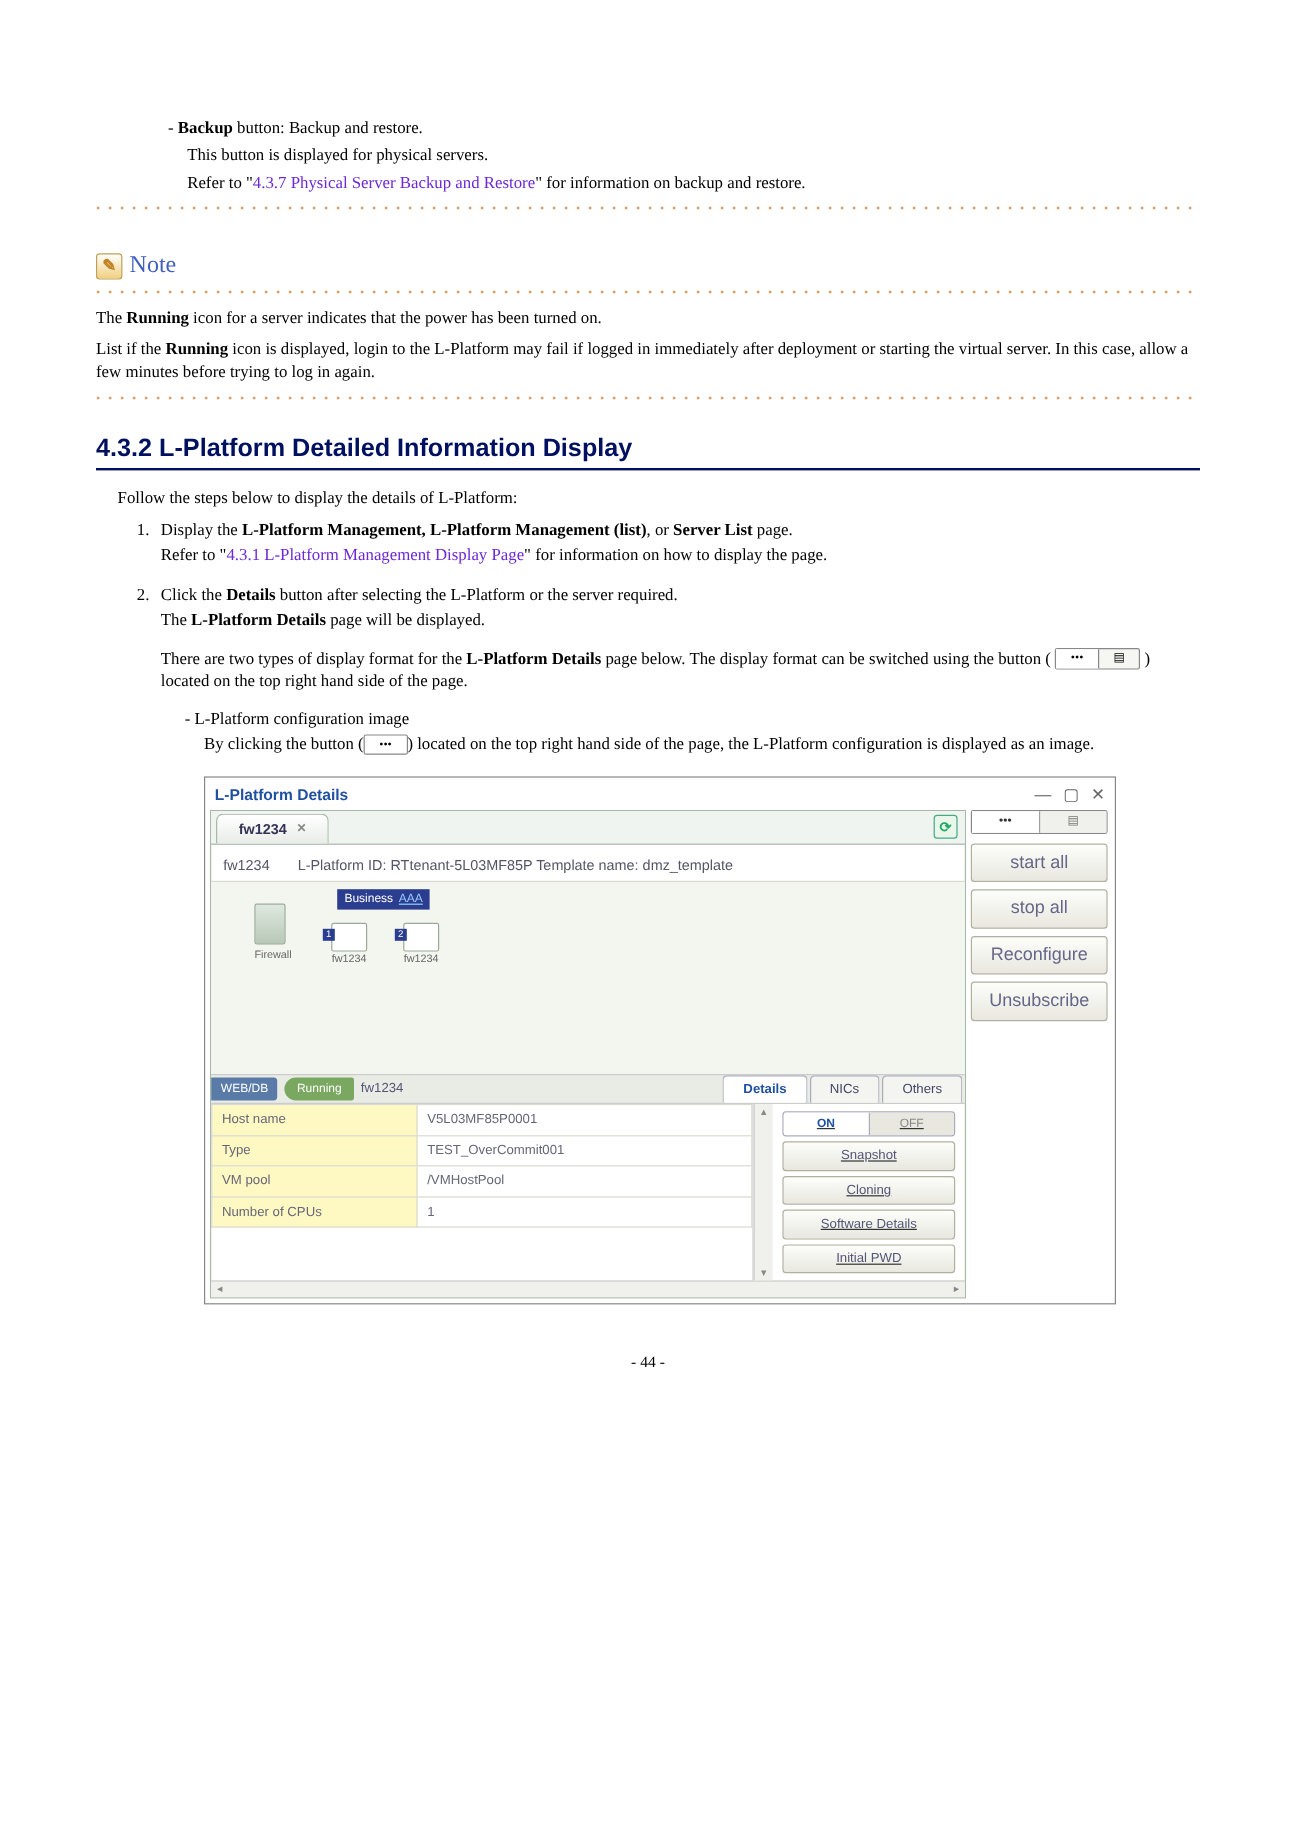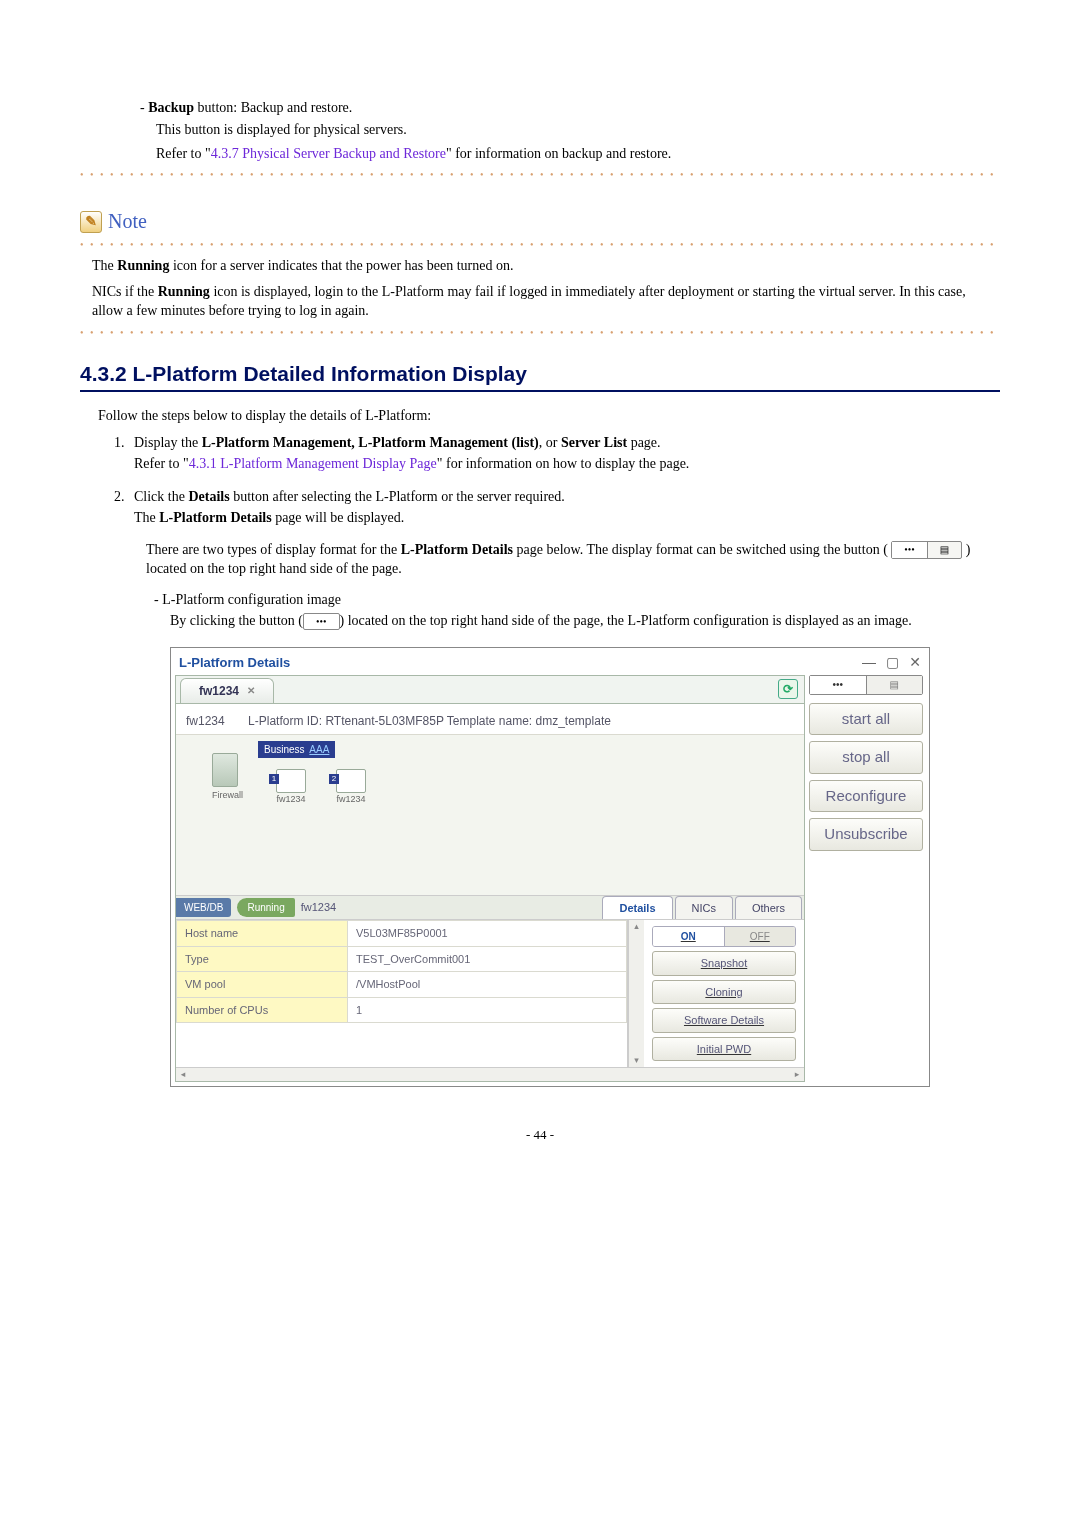--- a/index.html
+++ b/index.html
@@ -4,21 +4,21 @@
 <style>
   * { box-sizing: border-box; margin: 0; padding: 0; }
   body { font-family: "Times New Roman", serif; font-size: 14px; color: #000; background: #fff; width: 1080px; margin: 0 auto; padding: 100px 80px 40px 80px; }
   .bullet-line { margin-left: 60px; margin-bottom: 4px; }
   .bullet-sub { margin-left: 76px; margin-bottom: 4px; line-height: 1.4; }
   a.link { color: #6d28d9; text-decoration: none; }
   .dots { color: #d8a070; letter-spacing: 2px; font-size: 10px; overflow: hidden; white-space: nowrap; margin: 6px 0; }
   .note-head { display: flex; align-items: center; gap: 6px; margin-top: 30px; margin-bottom: 2px; }
   .note-icon { width: 22px; height: 22px; background: linear-gradient(#fff,#f0d080); border: 1px solid #c0a050; border-radius: 3px; display: inline-flex; align-items: center; justify-content: center; font-weight: bold; color: #c08020; font-size: 14px; }
   .note-label { color: #4060c0; font-family: Liberation Serif, serif; font-size: 20px; }
-  .para { margin: 6px 0 6px 12px; line-height: 1.4; }
+  .para { margin: 6px 0 6px 0; line-height: 1.4; }
   h2.sec { color: #001060; font-family: Arial, sans-serif; font-weight: bold; font-size: 21px; border-bottom: 2px solid #001060; padding-bottom: 4px; margin: 24px 0 14px 0; }
   ol.steps { margin-left: 48px; }
   ol.steps > li { margin-bottom: 12px; line-height: 1.5; padding-left: 6px; }
   .btn-pair { display: inline-flex; border: 1px solid #888; border-radius: 2px; vertical-align: middle; background: #f6f6f3; font-size: 10px; }
   .btn-pair span { padding: 1px 12px; }
   .btn-pair span:first-child { border-right: 1px solid #888; background: #fff; }
   .sub-dash { margin-left: 20px; margin-top: 10px; }
   .sub-dash-body { margin-left: 36px; line-height: 1.5; }
   .mini-btn { display: inline-block; border: 1px solid #888; background: #fff; border-radius: 2px; padding: 0 12px; font-size: 10px; vertical-align: middle; }
 
@@ -34,21 +34,21 @@
   .tab { background: linear-gradient(#fff,#e8ece8); border: 1px solid #a8b8a8; border-bottom: none; border-radius: 6px 6px 0 0; padding: 3px 18px; margin: 2px 0 0 4px; font-weight: bold; color: #335; display: flex; gap: 8px; align-items: center; }
   .tab .x { color: #888; font-size: 10px; }
   .refresh { margin-left: auto; margin-right: 6px; width: 20px; height: 20px; border: 1px solid #4a8; border-radius: 3px; background: #eaf6ea; display: flex; align-items: center; justify-content: center; color: #2a6; font-weight: bold; }
   .toggle { display: flex; border: 1px solid #888; border-radius: 2px; margin-bottom: 2px; height: 20px; }
   .toggle div { flex: 1; text-align: center; font-size: 10px; line-height: 18px; }
   .toggle div:first-child { border-right: 1px solid #888; background: #fff; }
   .toggle div:last-child { background: #f0f0ec; color: #777; }
   .pill-btn { border: 1px solid #b0b0a0; background: linear-gradient(#fdfdfa,#e8e8e0); border-radius: 3px; text-align: center; padding: 4px 0; color: #668; font-size: 15px; }
   .info-row { padding: 8px 10px 4px 10px; color: #556; border-bottom: 1px solid #dadad0; }
   .diagram { background: #f3f5ef; padding: 10px 10px 50px 10px; position: relative; min-height: 160px; }
-  .biz-label { position: absolute; left: 82px; top: 6px; background: #2a3d8f; color: #fff; font-size: 10px; padding: 1px 6px; }
+  .biz-label { position: absolute; left: 105px; top: 6px; background: #2a3d8f; color: #fff; font-size: 10px; padding: 1px 6px; }
   .biz-label a { color: #9cf; text-decoration: underline; margin-left: 2px; }
   .fw-ic { position: absolute; left: 36px; top: 18px; text-align: center; font-size: 9px; color: #666; }
   .fw-ic .ico { width: 26px; height: 34px; background: linear-gradient(#dfe8df,#b8c8b8); border: 1px solid #9a9; border-radius: 2px; margin-bottom: 2px; }
   .node { position: absolute; top: 34px; text-align: center; font-size: 9px; color: #666; }
   .node .box { width: 30px; height: 24px; border: 1px solid #9a9; background: #fff; border-radius: 2px; position: relative; }
   .node .num { position: absolute; left: -8px; top: 4px; background: #2a3d8f; color: #fff; font-size: 8px; width: 10px; height: 10px; line-height: 10px; text-align: center; }
   .detail-bar { display: flex; align-items: center; background: #e8ece4; border-top: 1px solid #ccc; border-bottom: 1px solid #ccc; }
   .tag-webdb { background: #5a7aa8; color: #fff; font-size: 10px; padding: 2px 8px; border-radius: 0 3px 3px 0; }
   .tag-run { background: #7aa860; color: #fff; font-size: 10px; padding: 2px 10px; margin-left: 6px; border-radius: 10px 2px 2px 10px; position: relative; }
   .srv-name { margin-left: 6px; color: #557; font-size: 11px; }
@@ -83,21 +83,21 @@
   <span>Refer to "</span><a class="link">4.3.7 Physical Server Backup and Restore</a><span>" for information on backup and restore.</span>
 </div>
 <div class="dots">• • • • • • • • • • • • • • • • • • • • • • • • • • • • • • • • • • • • • • • • • • • • • • • • • • • • • • • • • • • • • • • • • • • • • • • • • • • • • • • • • • • • • • • • • • • • • • • • • • • • • • • • • • • • • • • • • • • •</div>
 
 <div class="note-head">
   <span class="note-icon">✎</span>
   <span class="note-label">Note</span>
 </div>
 <div class="dots">• • • • • • • • • • • • • • • • • • • • • • • • • • • • • • • • • • • • • • • • • • • • • • • • • • • • • • • • • • • • • • • • • • • • • • • • • • • • • • • • • • • • • • • • • • • • • • • • • • • • • • • • • • • • • • • • • • • •</div>
 <p class="para"><span>The </span><b>Running</b><span> icon for a server indicates that the power has been turned on.</span></p>
-<p class="para"><span>NICs if the </span><b>Running</b><span> icon is displayed, login to the L-Platform may fail if logged in immediately after deployment or starting the virtual server. In this case, allow a few minutes before trying to log in again.</span></p>
+<p class="para"><span>List if the </span><b>Running</b><span> icon is displayed, login to the L-Platform may fail if logged in immediately after deployment or starting the virtual server. In this case, allow a few minutes before trying to log in again.</span></p>
 <div class="dots">• • • • • • • • • • • • • • • • • • • • • • • • • • • • • • • • • • • • • • • • • • • • • • • • • • • • • • • • • • • • • • • • • • • • • • • • • • • • • • • • • • • • • • • • • • • • • • • • • • • • • • • • • • • • • • • • • • • •</div>
 
 <h2 class="sec">4.3.2  L-Platform Detailed Information Display</h2>
 <p class="para" style="margin-left:18px">Follow the steps below to display the details of L-Platform:</p>
 
 <ol class="steps">
   <li>
     <span>Display the </span><b>L-Platform Management, L-Platform Management (list)</b><span>, or </span><b>Server List</b><span> page.</span><br>
     <span>Refer to "</span><a class="link">4.3.1 L-Platform Management Display Page</a><span>" for information on how to display the page.</span>
   </li>

